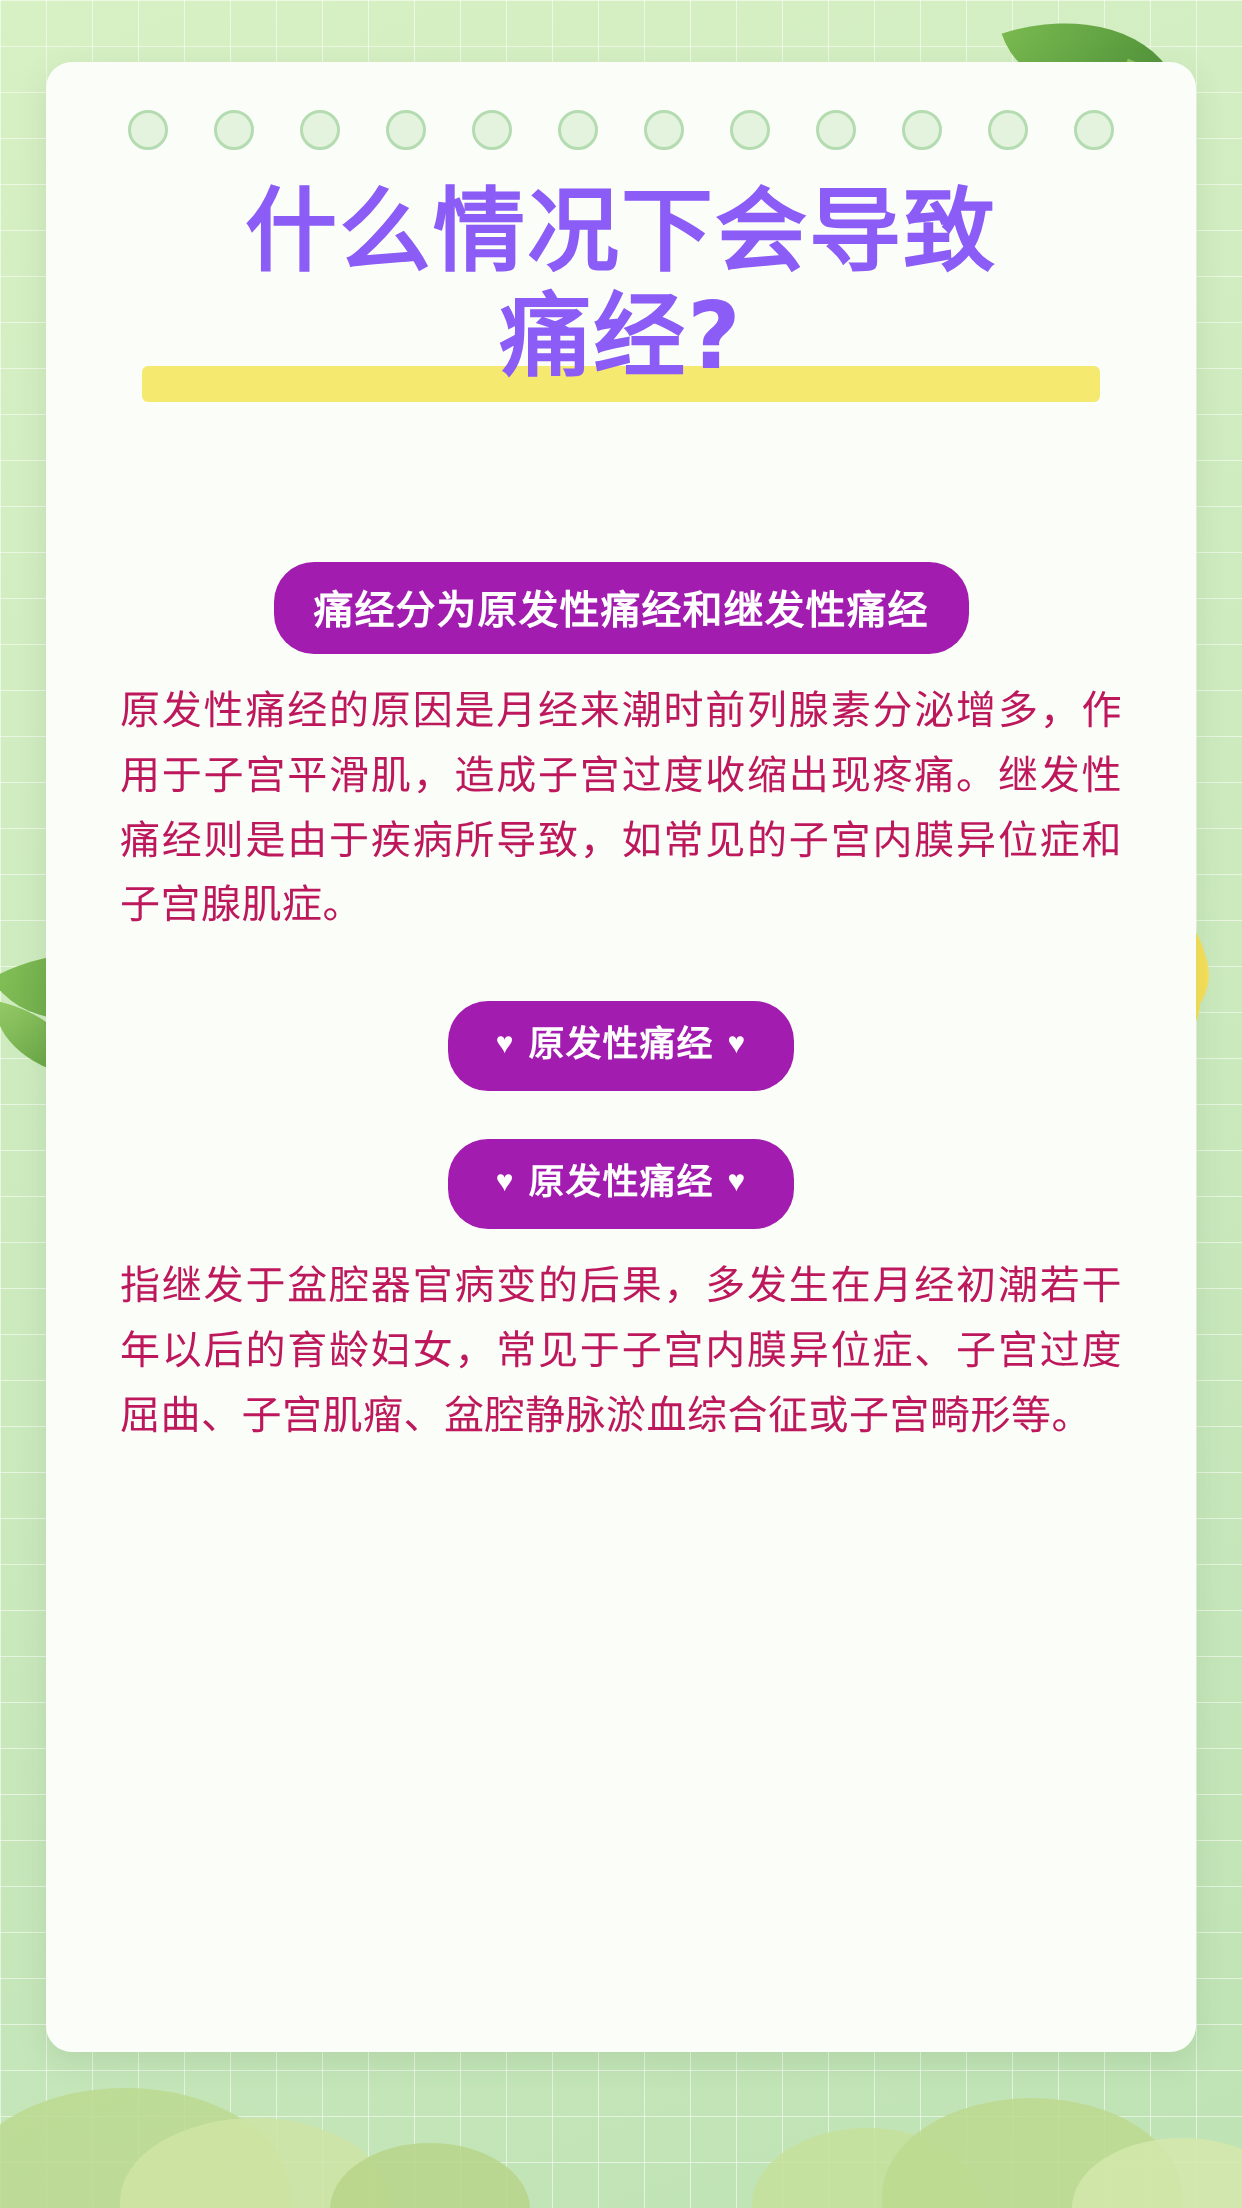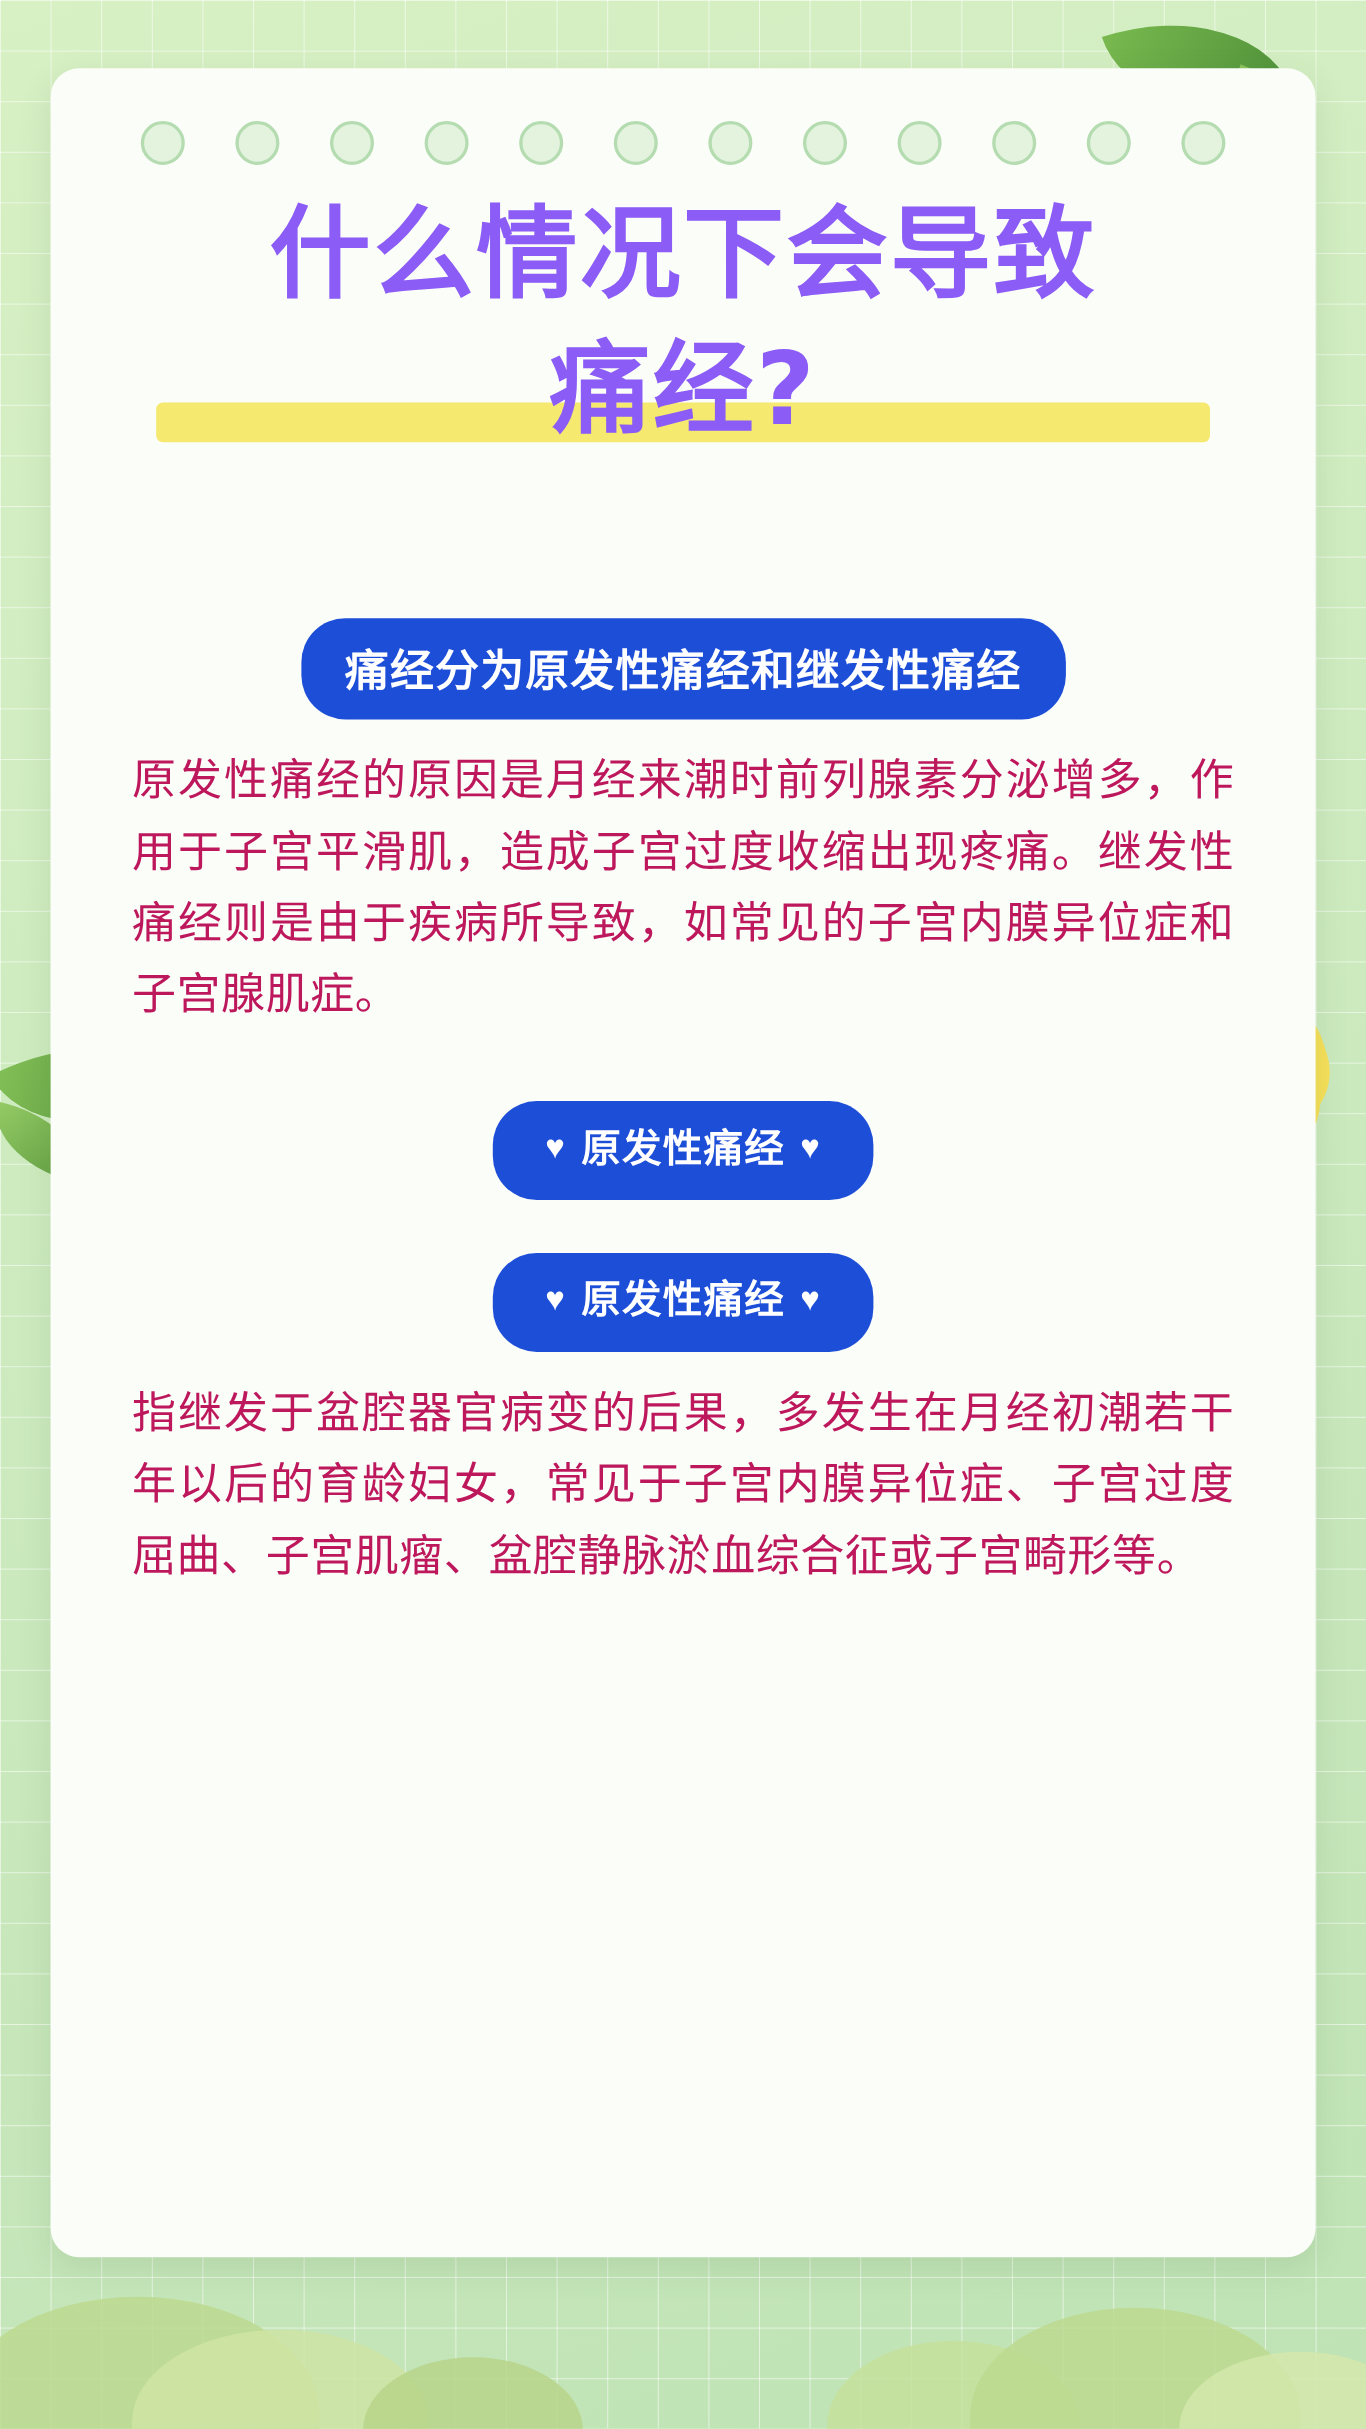--- a/index.html
+++ b/index.html
@@ -90,41 +90,41 @@
     font-weight: bold;
     font-size: 92px;
     line-height: 1.12;
     color: #8b5cf6;
     letter-spacing: 2px;
     position: relative;
     z-index: 2;
     margin: 0;
   }
   .title-line.second {
-    margin-top: 19px;
+    margin-top: 2px;
   }
   .title-highlight {
     position: absolute;
     left: 96px;
     right: 96px;
     top: 186px;
     height: 36px;
     background: #f6e96f;
     border-radius: 6px;
     z-index: 1;
   }
 
   
   .pill-row {
     text-align: center;
     margin-top: 0;
   }
   .pill {
     display: inline-block;
-    background: #1d4ed8;
+    background: #a21caf;
     color: #ffffff;
     font-weight: bold;
     border-radius: 40px;
     box-sizing: border-box;
   }
   .pill-main {
     font-size: 40px;
     padding: 16px 40px 18px;
     letter-spacing: 1px;
   }

